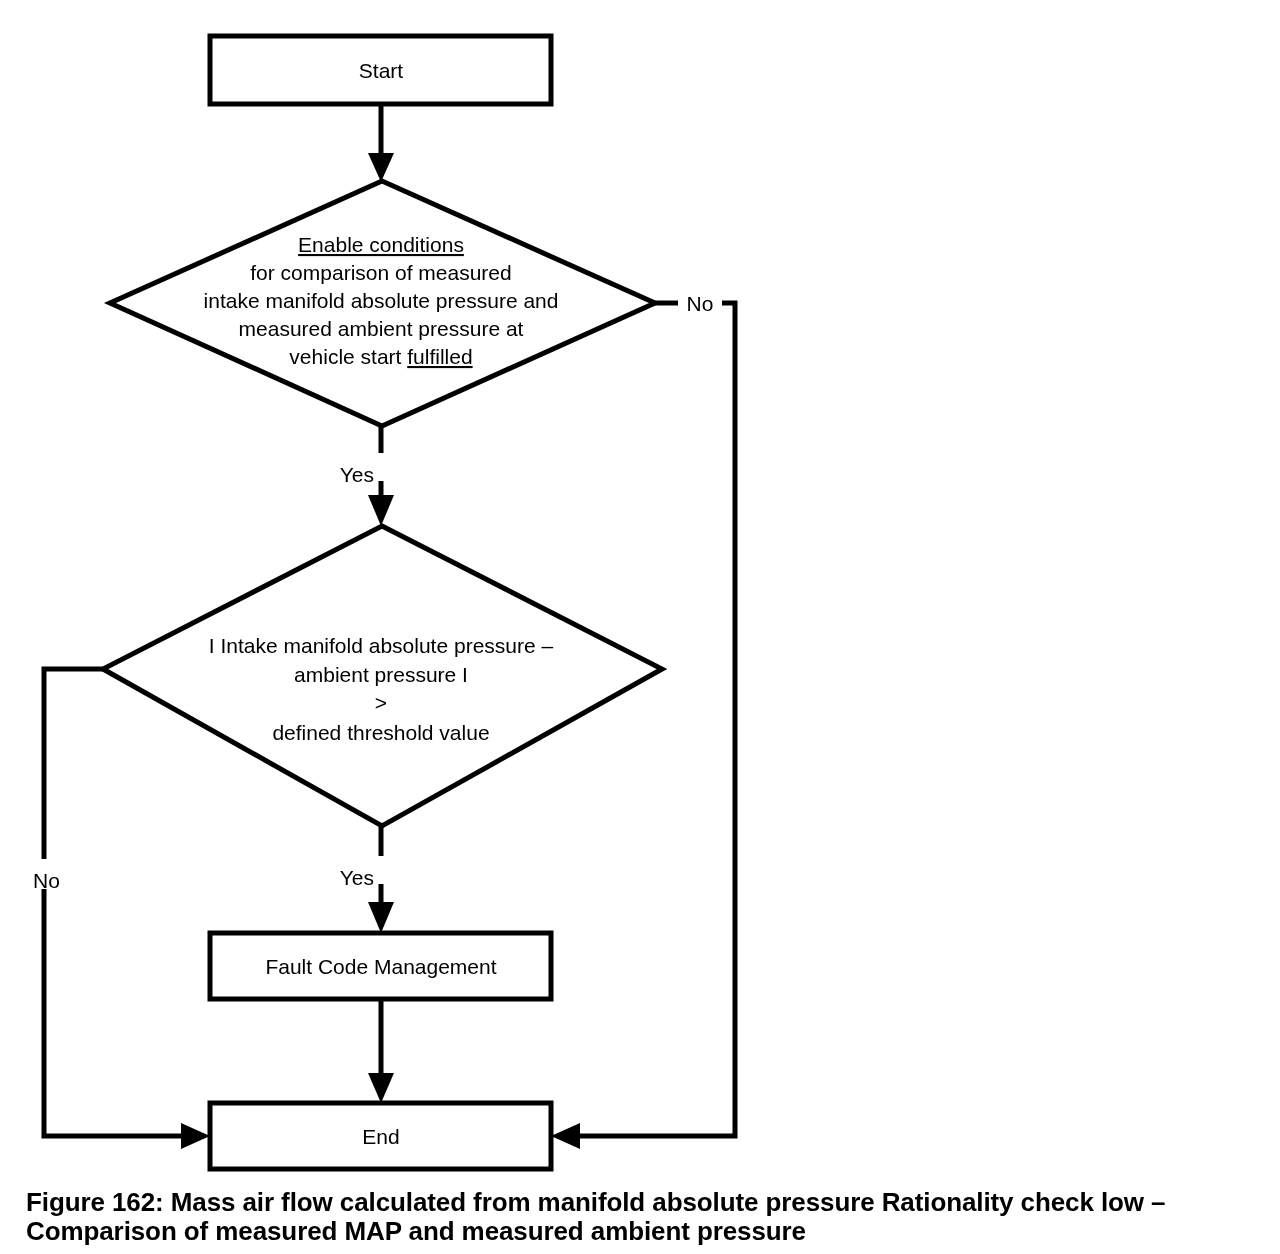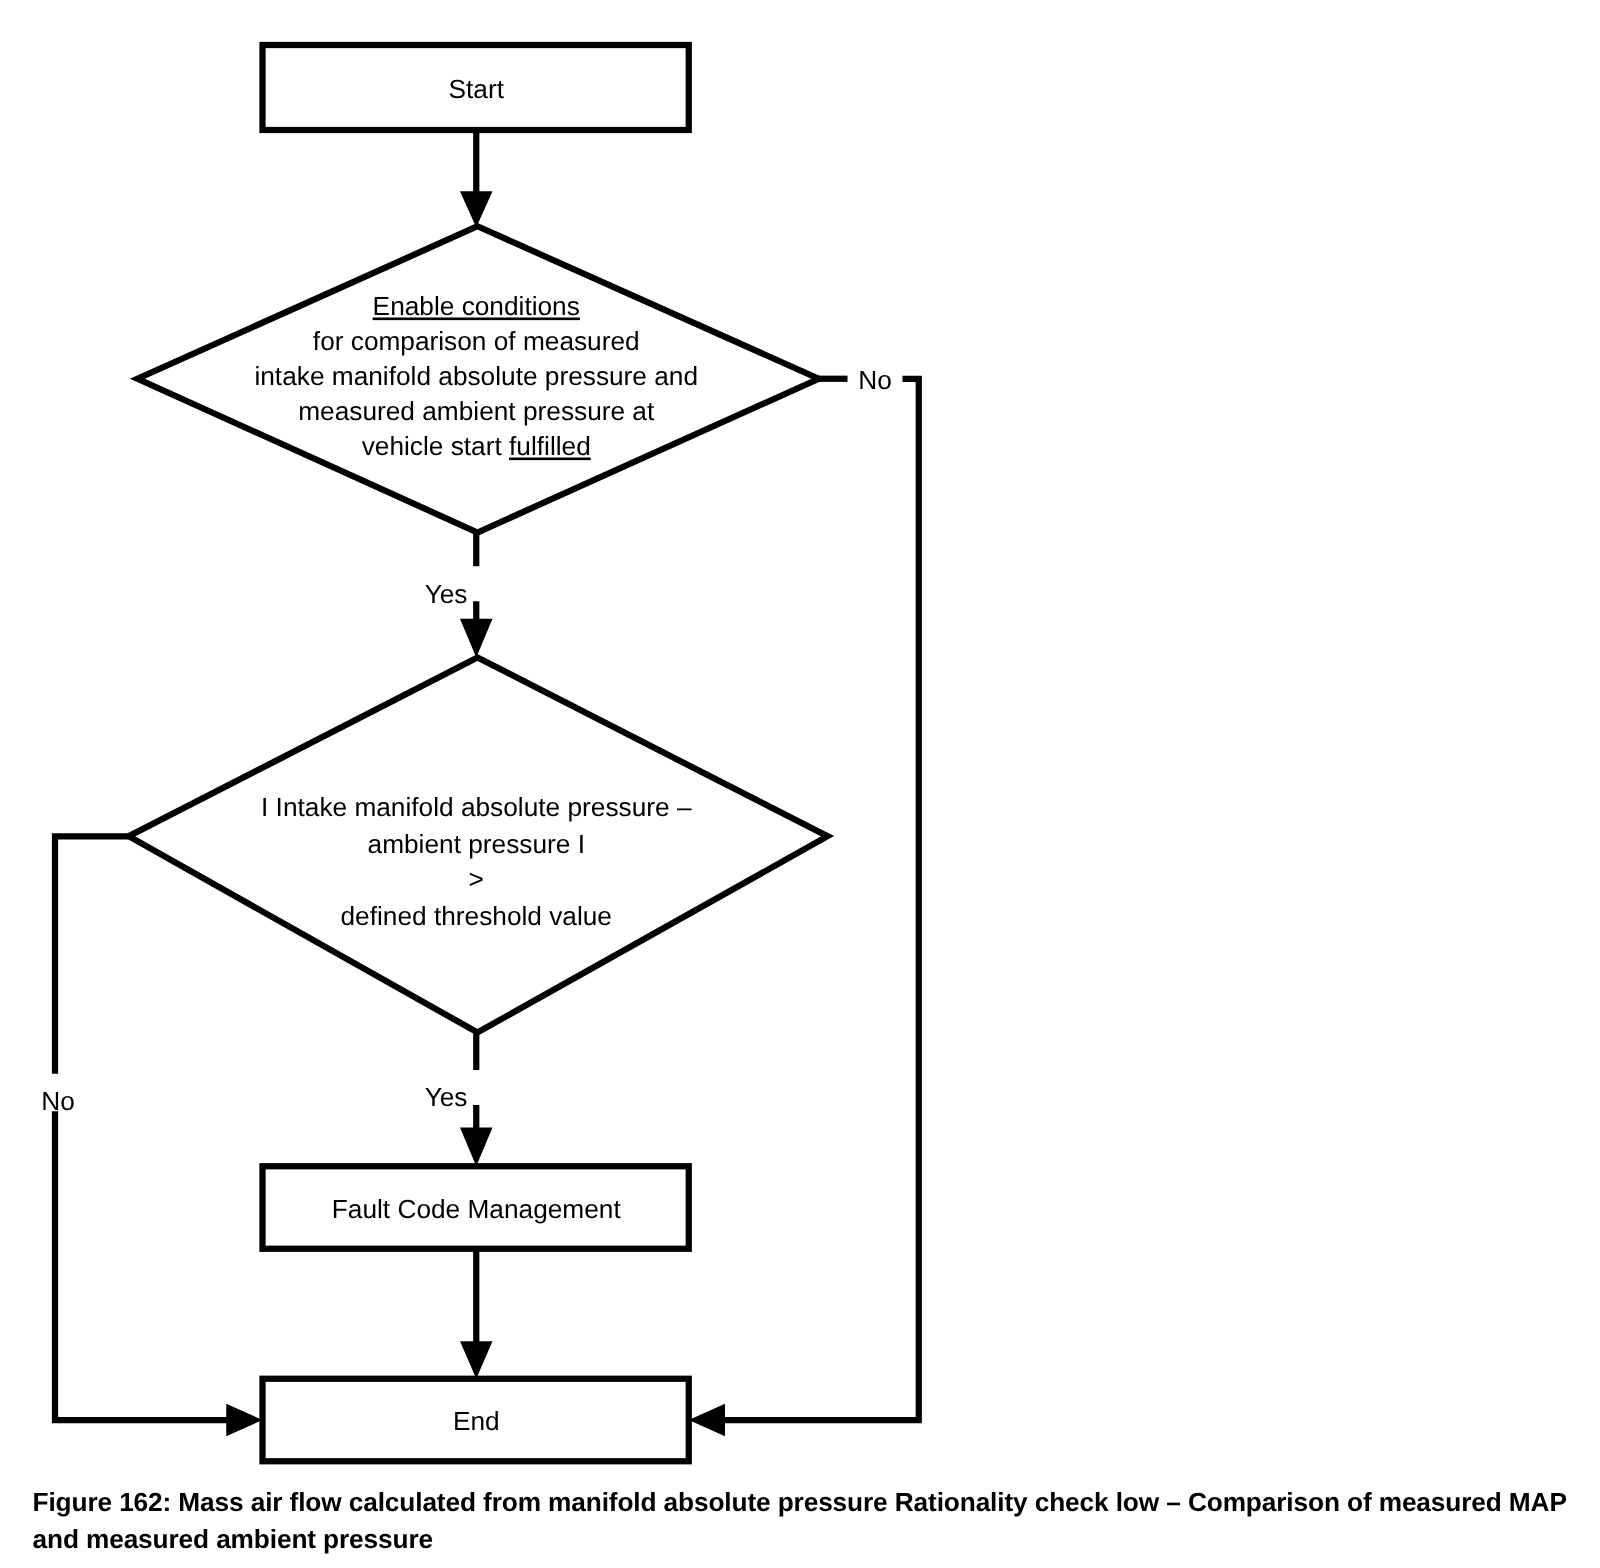--- a/index.html
+++ b/index.html
@@ -70,21 +70,21 @@
   }
   .edge-label.end {
     text-anchor: end;
   }
   #caption {
     position: absolute;
     left: 26px;
     top: 1172px;
     width: 1232px;
     font-family: "Liberation Sans", sans-serif;
-    font-size: 21px;
+    font-size: 26px;
     font-weight: bold;
     line-height: 29px;
     color: #000000;
     letter-spacing: -0.1px;
   }
 </style>
 </head>
 <body>
 
 <div id="figure-root">

